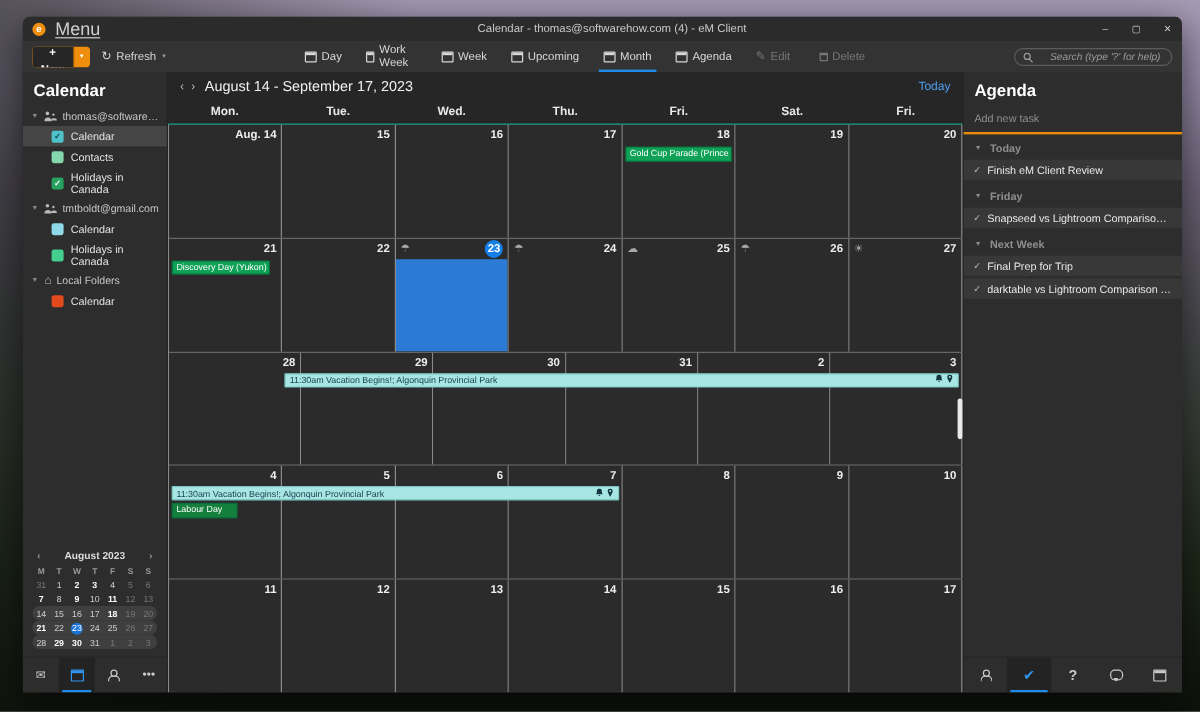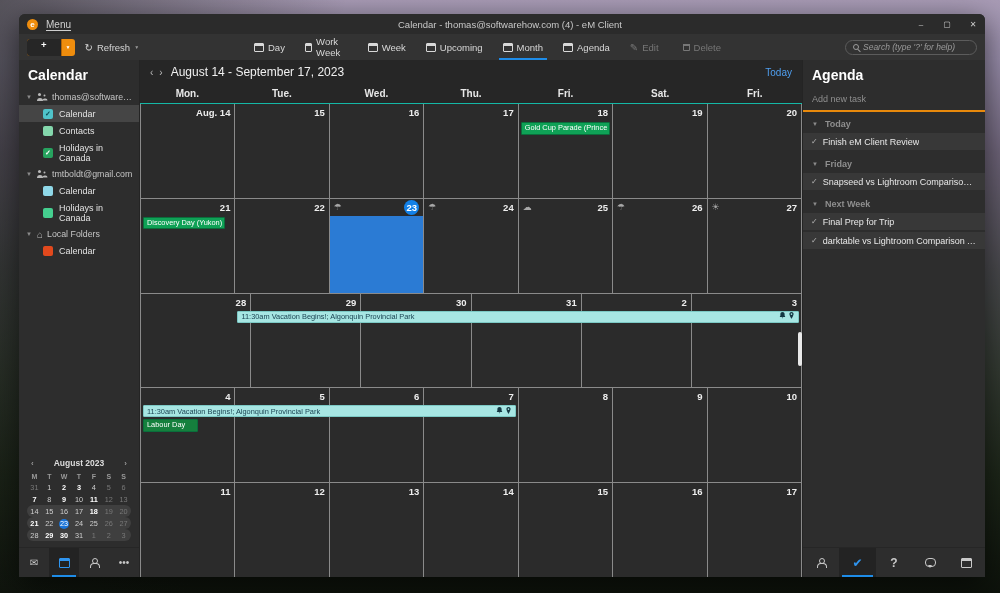--- a/index.html
+++ b/index.html
@@ -13,38 +13,38 @@
   .window{
     position:absolute; left:19px; top:14px; width:966px; height:563px;
     background:#2e2e2e; border-radius:6px 6px 0 0; overflow:hidden;
     box-shadow:0 8px 30px rgba(0,0,0,.6); display:flex; flex-direction:column;
     color:#ddd;
   }
   
   .titlebar{ height:20px; background:#2b2b2b; display:flex; align-items:center; position:relative; flex:0 0 auto; }
   .logo{ width:11px; height:11px; border-radius:50%; background:#ef8d0d; margin:0 8px 0 8px;
          display:flex; align-items:center; justify-content:center; color:#fff; font-size:8px; font-weight:bold; }
-  .menu-label{ font-size:10px; color:#cfcfcf; text-decoration:underline; text-underline-offset:2px; cursor:default; }
+  .menu-label{ font-size:15px; color:#cfcfcf; text-decoration:underline; text-underline-offset:2px; cursor:default; }
   .win-title{ position:absolute; left:16px; right:0; text-align:center; font-size:9.5px; color:#c9c9c9; pointer-events:none; }
   .win-controls{ margin-left:auto; display:flex; gap:2px; z-index:2; }
   .win-btn{ width:24px; height:18px; display:flex; align-items:center; justify-content:center; font-size:8px; color:#ccc; }
   
   .toolbar{ height:26px; background:#333; display:flex; align-items:center; padding:0 8px; flex:0 0 auto; position:relative; }
   .btn-new{ display:flex; align-items:stretch; background:#ef8d0d; border-radius:3px; overflow:hidden; height:17px; margin-right:10px; }
   .btn-new .main{ display:flex; align-items:center; gap:3px; padding:0 7px; color:#fff; font-size:9.5px; font-weight:bold; }
   .btn-new .arrow{ display:flex; align-items:center; padding:0 4px; border-left:1px solid rgba(120,60,0,.5); color:#fff; font-size:6px; }
   .btn-refresh{ display:flex; align-items:center; gap:4px; font-size:9.5px; color:#d5d5d5; margin-right:14px; }
   .tabs{ display:flex; align-items:center; gap:4px; position:absolute; left:50%; transform:translateX(-53%); height:100%; }
   .tab{ display:flex; align-items:center; gap:4px; padding:0 8px; height:100%; font-size:9.5px; color:#d8d8d8; position:relative; }
   .tab.active::after{ content:""; position:absolute; left:4px; right:4px; bottom:0; height:2px; background:#1e8ce8; }
   .tab.disabled{ color:#777; }
   .ico-cal{ width:10px; height:9px; border:1px solid currentColor; border-radius:1px; position:relative; display:inline-block; }
   .ico-cal::before{ content:""; position:absolute; left:0; right:0; top:0; height:2px; background:currentColor; }
   .search-box{ margin-left:auto; width:132px; height:15px; border:1px solid #5c5c5c; border-radius:8px;
-               display:flex; align-items:center; gap:4px; padding:0 7px; }
+               display:flex; align-items:center; gap:16px; padding:0 7px; }
   .ico-search{ width:6px; height:6px; border:1px solid #9a9a9a; border-radius:50%; position:relative; flex:0 0 auto; }
   .ico-search::after{ content:""; position:absolute; right:-3px; bottom:-2px; width:4px; height:1px; background:#9a9a9a; transform:rotate(45deg); }
   .search-ph{ font-size:8.5px; font-style:italic; color:#9a9a9a; white-space:nowrap; overflow:hidden; }
   
   .content{ flex:1; display:flex; min-height:0; }
   
   .sidebar{ width:121px; background:#2d2d2d; border-right:1px solid #242424; display:flex; flex-direction:column; flex:0 0 auto; }
   .panel-title{ font-size:14px; font-weight:bold; color:#fff; padding:7px 9px 6px; }
   .tree{ flex:0 0 auto; }
   .acct-row{ display:flex; align-items:center; gap:4px; padding:3px 4px 3px 7px; font-size:8.8px; color:#c6c6c6; }

